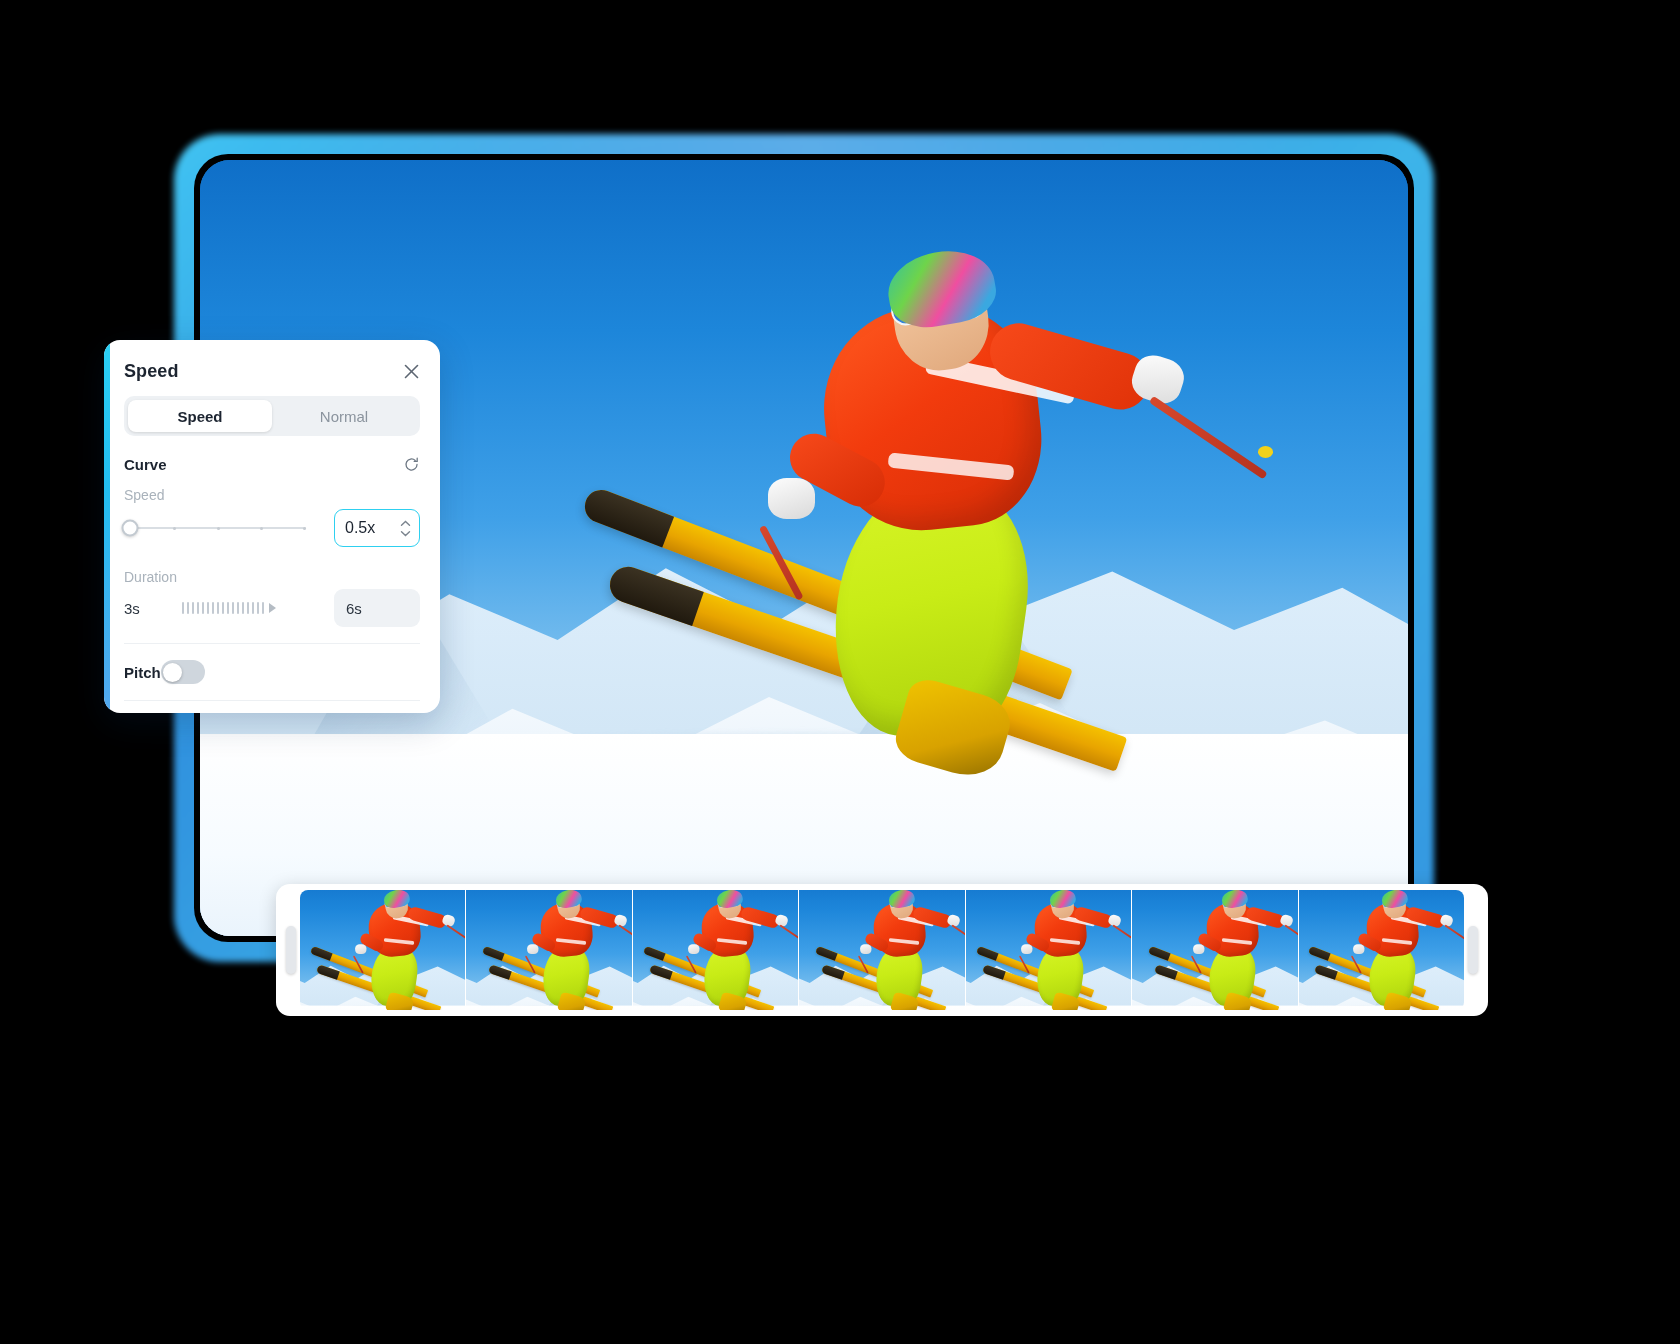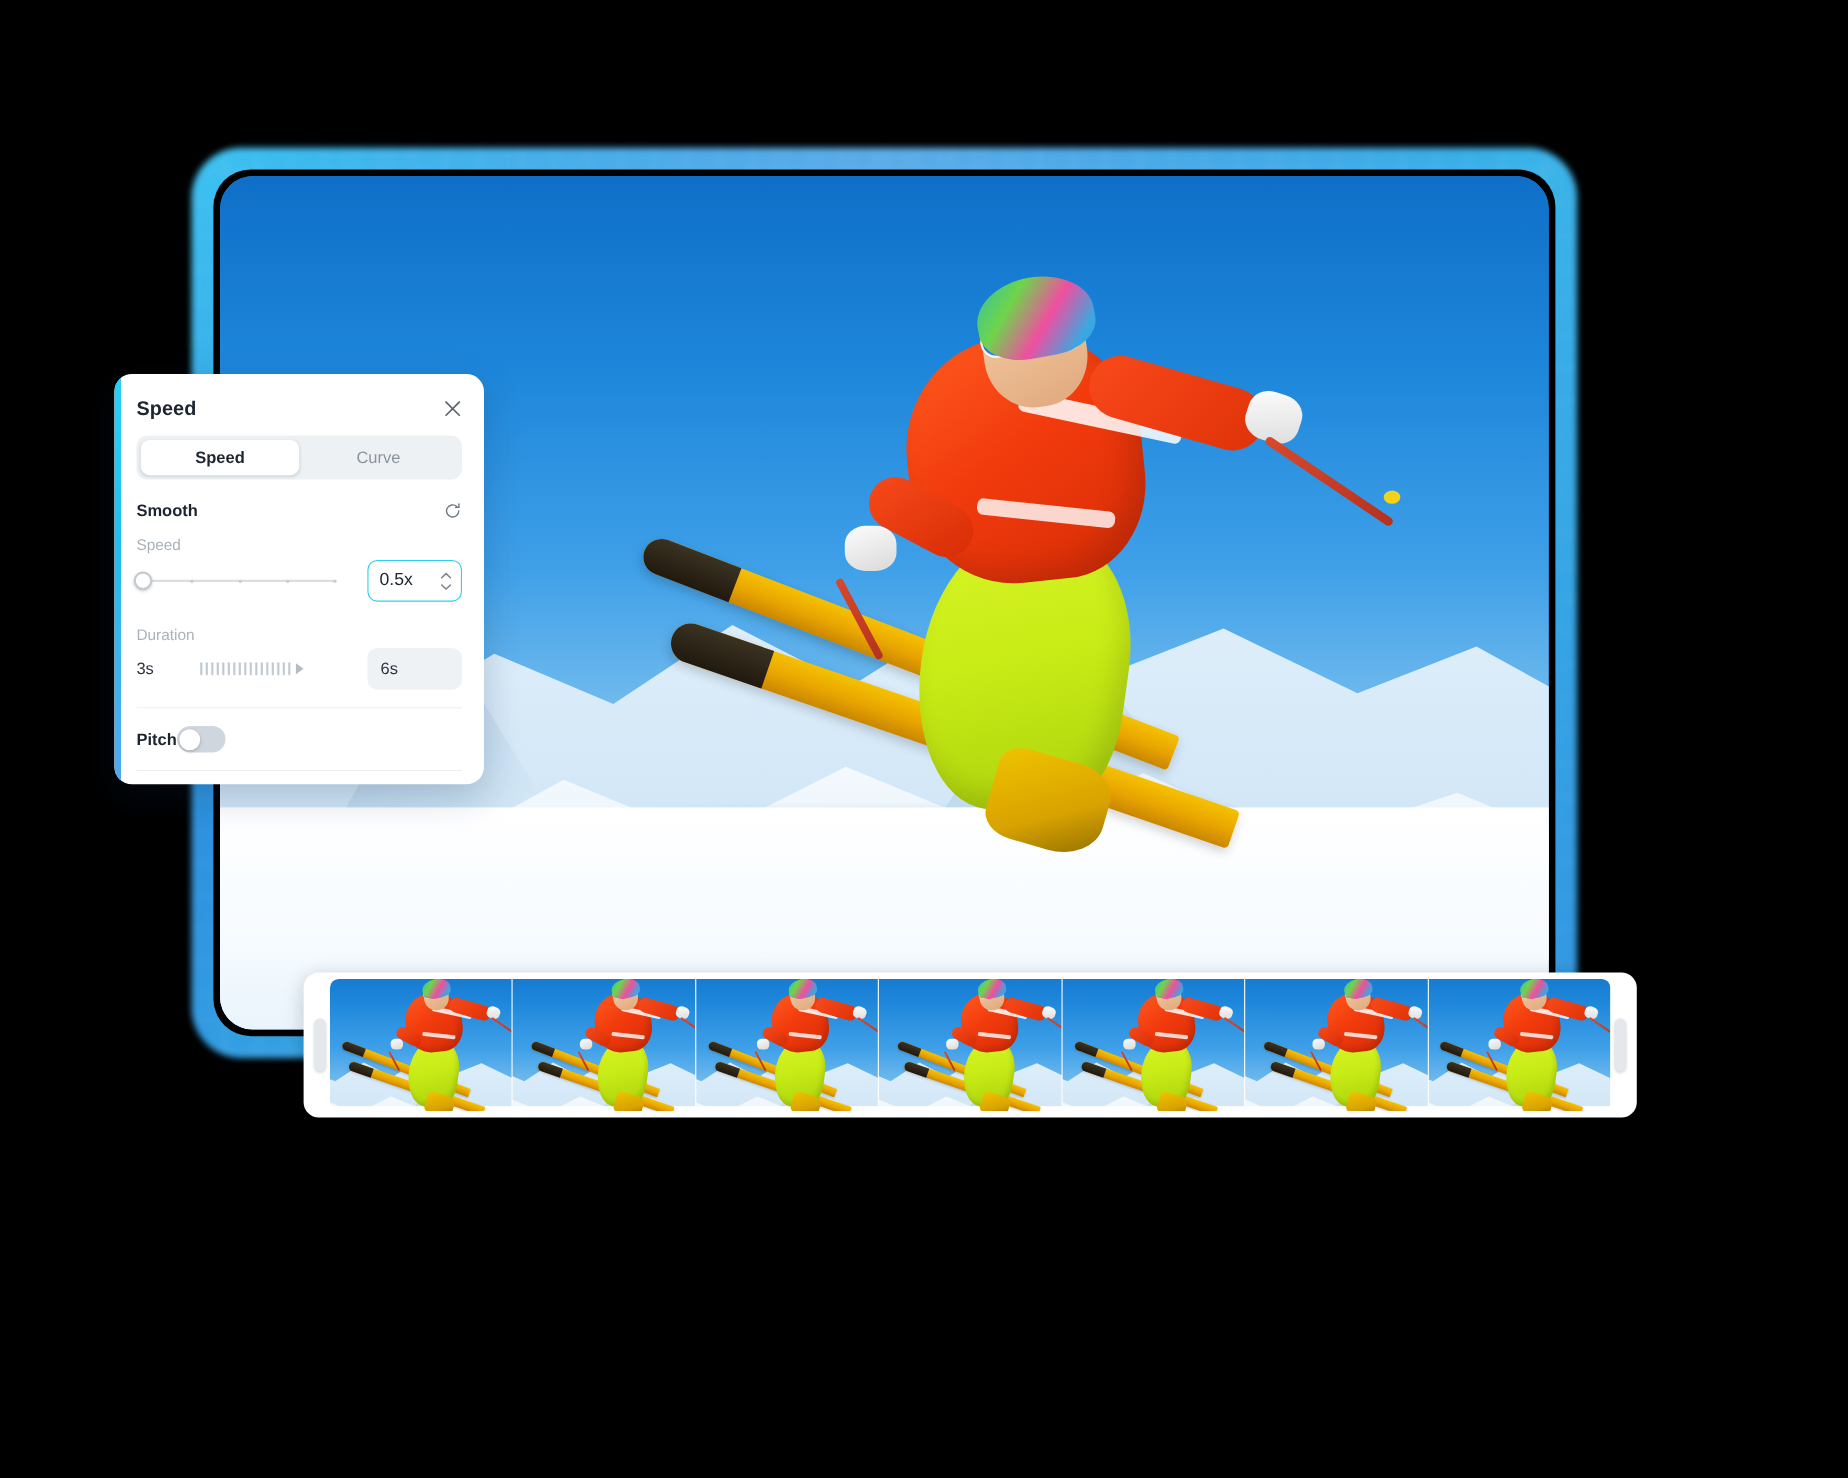--- a/index.html
+++ b/index.html
@@ -728,25 +728,25 @@
       <div class="close-btn">
         <svg width="17" height="17" viewBox="0 0 17 17" fill="none" stroke="currentColor" stroke-width="1.6" stroke-linecap="round">
           <line x1="2.5" y1="2.5" x2="14.5" y2="14.5"></line>
           <line x1="14.5" y1="2.5" x2="2.5" y2="14.5"></line>
         </svg>
       </div>
     </div>
 
     <div class="segmented">
       <div class="seg active">Speed</div>
-      <div class="seg">Curve</div>
+      <div class="seg">Normal</div>
     </div>
 
     <div class="section-head">
-      <div class="section-title">Smooth</div>
+      <div class="section-title">Curve</div>
       <div class="reset-icon">
         <svg width="17" height="17" viewBox="0 0 20 20" fill="none" stroke="currentColor" stroke-width="1.5" stroke-linecap="round">
           <path d="M16.5 10a6.5 6.5 0 1 1-2.1-4.8"></path>
           <polyline points="16.7,2.6 16.7,6.2 13.1,6.2"></polyline>
         </svg>
       </div>
     </div>
 
     <div class="field-label">Speed</div>
 

